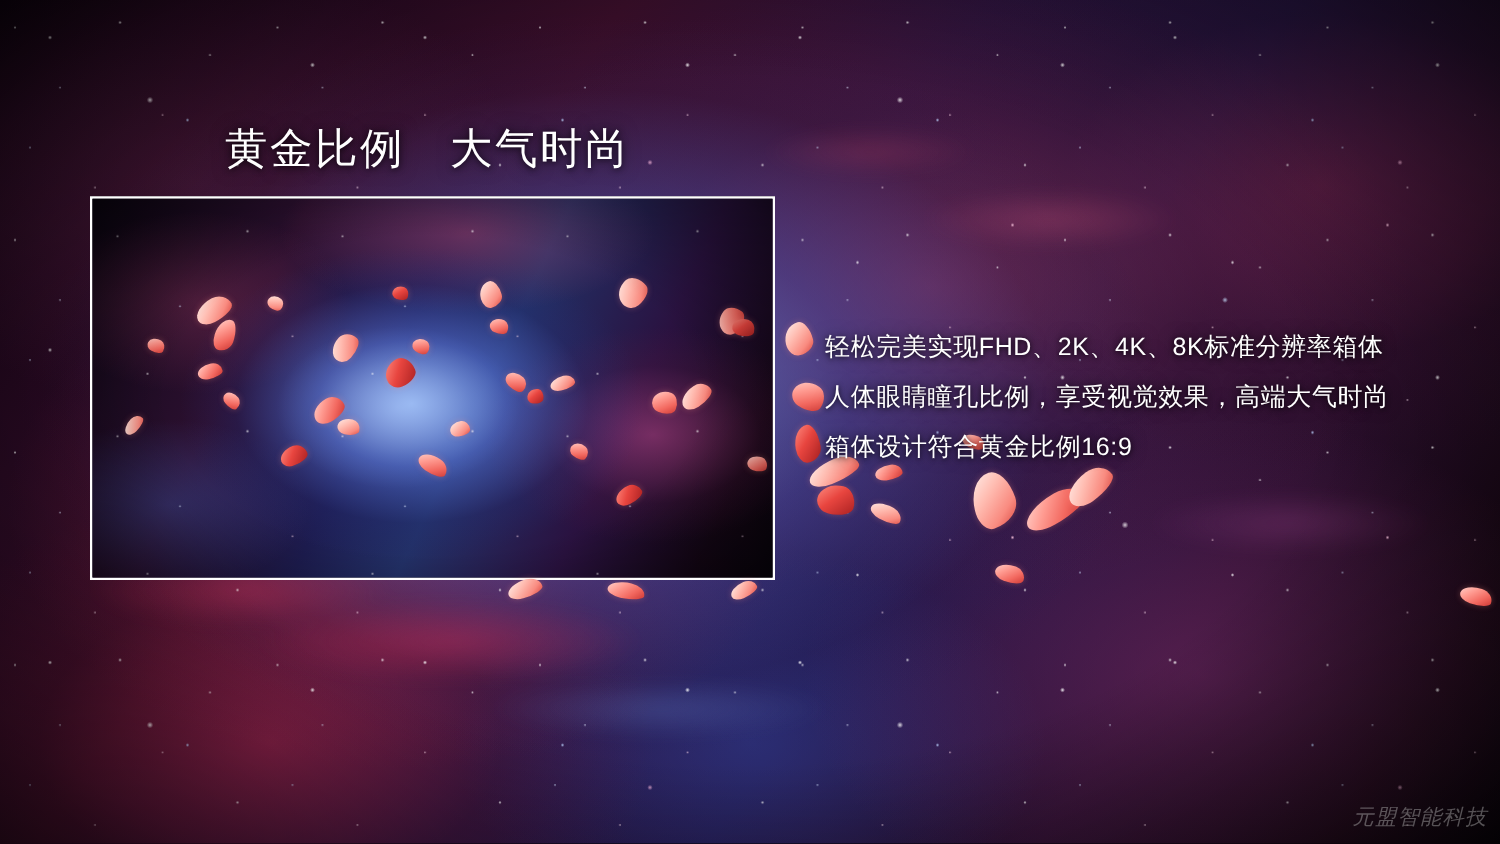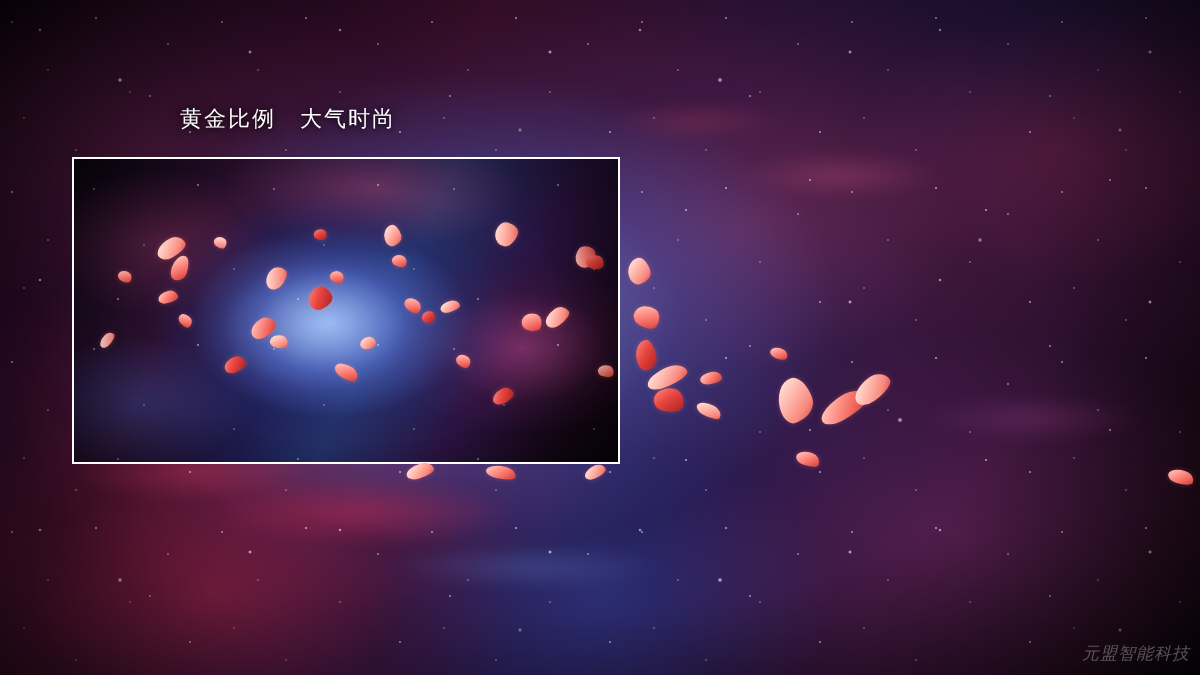--- a/index.html
+++ b/index.html
@@ -166,21 +166,21 @@
   }
   .petal.dk {
     background: linear-gradient(130deg, #ff8f83 0%, #e8453f 45%, #a81f20 100%);
   }
 
   
   #title {
     position: absolute;
     left: 180px;
     top: 102px;
-    font-size: 22px;
+    font-size: 34px;
     line-height: 34px;
     color: #ffffff;
     letter-spacing: 2px;
     white-space: pre;
     text-shadow: 0 1px 5px rgba(0,0,0,0.75), 0 0 14px rgba(0,0,0,0.5);
   }
 
   #body-text {
     position: absolute;
     left: 660px;
@@ -271,16 +271,21 @@
   <div class="petal" style="left:796px; top:452px; width:24px; height:14px; transform:rotate(20deg);"></div>
   <div class="petal lt" style="left:628px; top:258px; width:22px; height:26px; transform:rotate(-14deg);"></div>
   <div class="petal" style="left:634px; top:306px; width:26px; height:22px; transform:rotate(34deg);"></div>
   <div class="petal dk" style="left:636px; top:340px; width:20px; height:30px; transform:rotate(-10deg);"></div>
   <div class="petal" style="left:770px; top:348px; width:18px; height:11px; transform:rotate(24deg);"></div>
   <div class="petal lt" style="left:406px; top:464px; width:28px; height:14px; transform:rotate(-16deg);"></div>
   <div class="petal" style="left:486px; top:466px; width:30px; height:13px; transform:rotate(12deg);"></div>
   <div class="petal lt" style="left:584px; top:466px; width:22px; height:12px; transform:rotate(-24deg);"></div>
   <div class="petal" style="left:1168px;top:470px; width:26px; height:14px; transform:rotate(18deg);"></div>
 
+  <div id="body-text">
+    <div class="body-line">轻松完美实现FHD、2K、4K、8K标准分辨率箱体</div>
+    <div class="body-line">人体眼睛瞳孔比例，享受视觉效果，高端大气时尚</div>
+    <div class="body-line">箱体设计符合黄金比例16:9</div>
+  </div>
 
   <div id="watermark">元盟智能科技</div>
 
 </div>
 
 </body></html>

